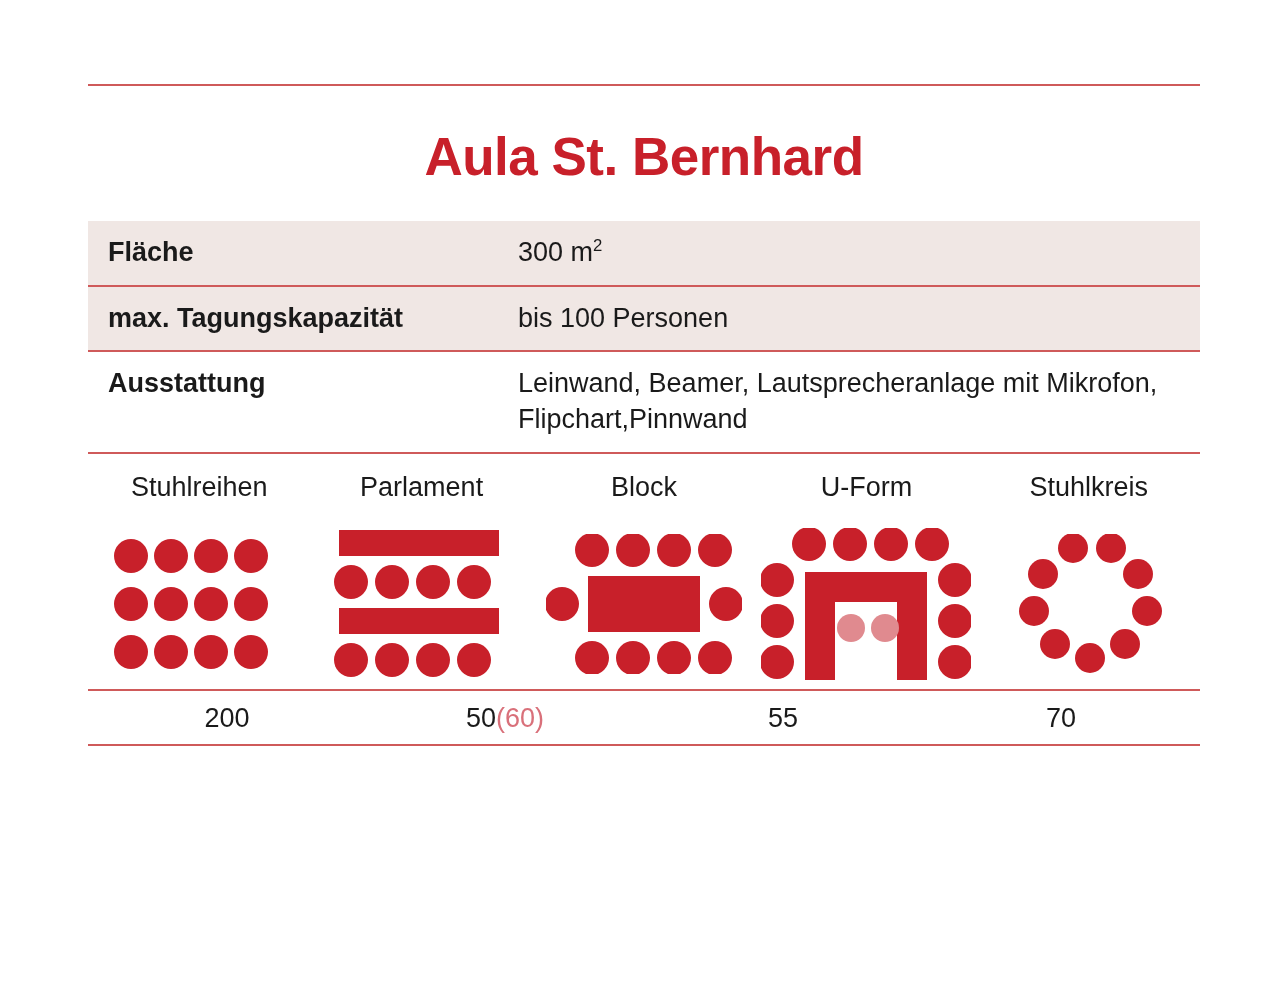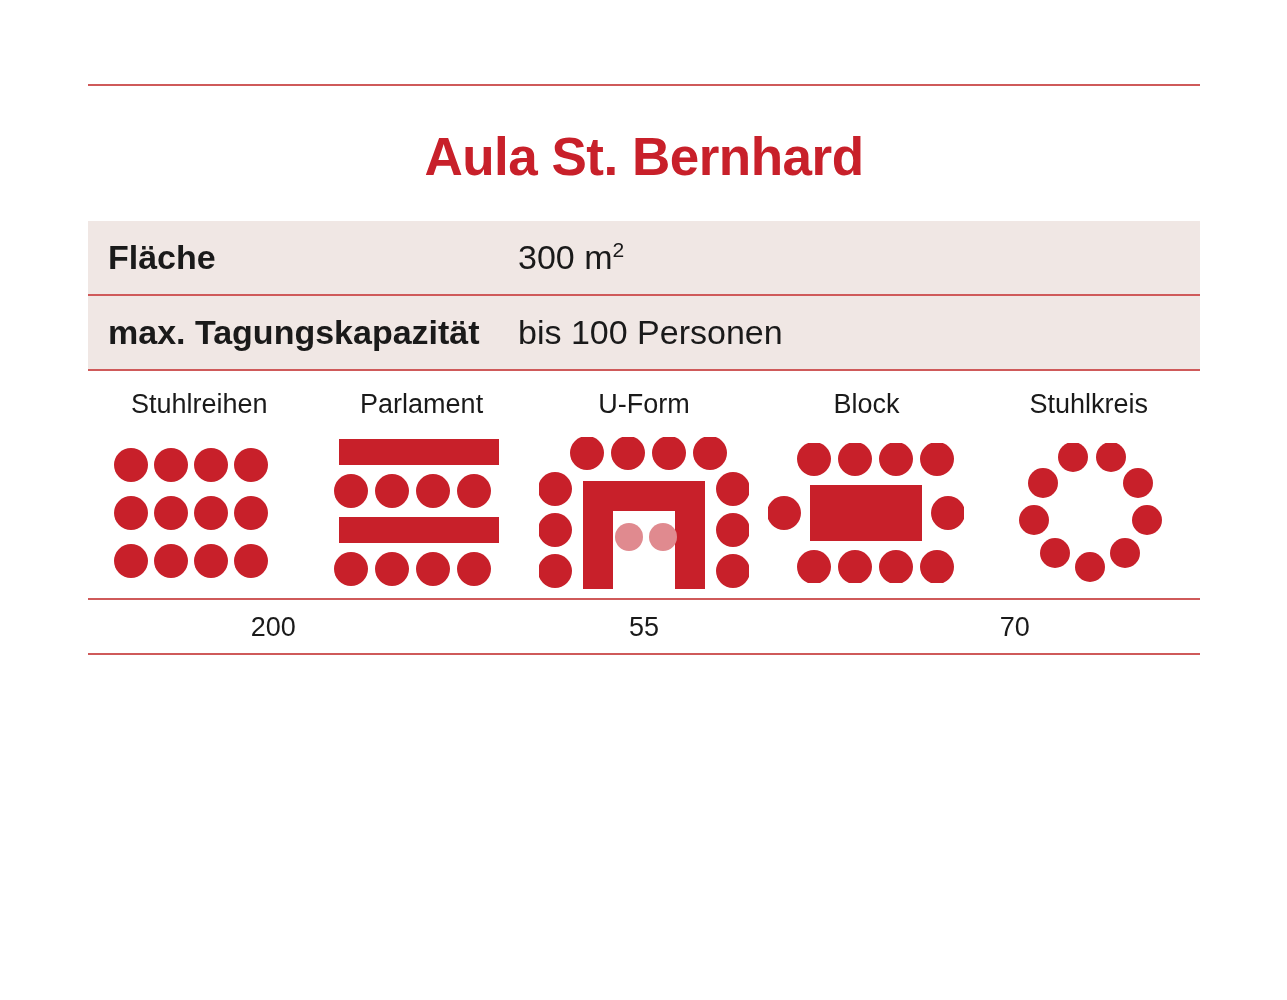--- a/index.html
+++ b/index.html
@@ -48,21 +48,21 @@
   
   .spec-table {
     width: 100%;
     border-collapse: collapse;
     table-layout: fixed;
   }
   .spec-table tr.shaded td { background: #f0e7e4; }
   .spec-table td {
     vertical-align: top;
     padding: 14px 0 14px 0;
-    font-size: 34px;
+    font-size: 27px;
     line-height: 1.32;
     border-top: 2px solid #cf5a5a;
   }
   .spec-table tr:first-child td { border-top: none; }
   .spec-table td.label {
     font-weight: bold;
     width: 430px;
     padding-left: 20px;
     box-sizing: border-box;
   }
@@ -86,21 +86,21 @@
   }
   .layout-col {
     flex: 1 1 0;
     display: flex;
     flex-direction: column;
     align-items: center;
   }
   .layout-name {
     font-size: 27px;
     color: #1a1a1a;
-    margin-bottom: 14px;
+    margin-bottom: 22px;
     white-space: nowrap;
   }
   .layout-figure {
     height: 158px;
     display: flex;
     align-items: center;
     justify-content: center;
   }
   .capacity-rule {
     height: 2px;
@@ -138,20 +138,24 @@
 
     <table class="spec-table">
       <tbody>
         <tr class="shaded">
           <td class="label">Fläche</td>
           <td class="value"><span>300 m</span><sup>2</sup></td>
         </tr>
         <tr class="shaded">
           <td class="label">max. Tagungskapazität</td>
           <td class="value"><span>bis 100 Personen</span></td>
+        </tr>
+        <tr>
+          <td class="label">Ausstattung</td>
+          <td class="value"><span>Leinwand, Beamer, Lautsprecheranlage mit Mikrofon, Flipchart,Pinnwand</span></td>
         </tr>
       </tbody>
     </table>
 
     <div class="after-table-rule"></div>
 
     <div class="layouts">
 
       <div class="layout-col">
         <div class="layout-name">Stuhlreihen</div>
@@ -189,20 +193,41 @@
               <circle cx="22" cy="132" r="17"></circle>
                 <circle cx="63" cy="132" r="17"></circle>
                 <circle cx="104" cy="132" r="17"></circle>
                 <circle cx="145" cy="132" r="17"></circle>
             </g>
           </svg>
         </div>
       </div>
 
       <div class="layout-col">
+        <div class="layout-name">Block</div>
+        <div class="layout-figure">
+          <svg width="196" height="140" viewBox="0 0 196 140" aria-hidden="true">
+            <g fill="#c8202a">
+              <circle cx="46" cy="16" r="17"></circle>
+                <circle cx="87" cy="16" r="17"></circle>
+                <circle cx="128" cy="16" r="17"></circle>
+                <circle cx="169" cy="16" r="17"></circle>
+              <circle cx="16" cy="70" r="17"></circle>
+                <circle cx="180" cy="70" r="17"></circle>
+              <circle cx="46" cy="124" r="17"></circle>
+                <circle cx="87" cy="124" r="17"></circle>
+                <circle cx="128" cy="124" r="17"></circle>
+                <circle cx="169" cy="124" r="17"></circle>
+              <rect x="42" y="42" width="112" height="56"></rect>
+            </g>
+          </svg>
+        </div>
+      </div>
+
+      <div class="layout-col">
         <div class="layout-name">U-Form</div>
         <div class="layout-figure">
           <svg width="210" height="152" viewBox="0 0 210 152" aria-hidden="true">
             <g fill="#c8202a">
               <circle cx="48" cy="16" r="17"></circle>
                 <circle cx="89" cy="16" r="17"></circle>
                 <circle cx="130" cy="16" r="17"></circle>
                 <circle cx="171" cy="16" r="17"></circle>
               <circle cx="16" cy="52" r="17"></circle>
                 <circle cx="16" cy="93" r="17"></circle>
@@ -214,41 +239,20 @@
             </g>
             <g fill="#e08a8f">
               <circle cx="90" cy="100" r="14"></circle>
                 <circle cx="124" cy="100" r="14"></circle>
             </g>
           </svg>
         </div>
       </div>
 
       <div class="layout-col">
-        <div class="layout-name">Block</div>
-        <div class="layout-figure">
-          <svg width="196" height="140" viewBox="0 0 196 140" aria-hidden="true">
-            <g fill="#c8202a">
-              <circle cx="46" cy="16" r="17"></circle>
-                <circle cx="87" cy="16" r="17"></circle>
-                <circle cx="128" cy="16" r="17"></circle>
-                <circle cx="169" cy="16" r="17"></circle>
-              <circle cx="16" cy="70" r="17"></circle>
-                <circle cx="180" cy="70" r="17"></circle>
-              <circle cx="46" cy="124" r="17"></circle>
-                <circle cx="87" cy="124" r="17"></circle>
-                <circle cx="128" cy="124" r="17"></circle>
-                <circle cx="169" cy="124" r="17"></circle>
-              <rect x="42" y="42" width="112" height="56"></rect>
-            </g>
-          </svg>
-        </div>
-      </div>
-
-      <div class="layout-col">
         <div class="layout-name">Stuhlkreis</div>
         <div class="layout-figure">
           <svg width="150" height="140" viewBox="0 0 150 140" aria-hidden="true">
             <g fill="#c8202a">
               <circle cx="59" cy="14" r="15"></circle>
                 <circle cx="97" cy="14" r="15"></circle>
               <circle cx="124" cy="40" r="15"></circle>
                 <circle cx="133" cy="77" r="15"></circle>
               <circle cx="111" cy="110" r="15"></circle>
                 <circle cx="76" cy="124" r="15"></circle>
@@ -259,20 +263,21 @@
           </svg>
         </div>
       </div>
 
     </div>
 
     <div class="capacity-rule"></div>
 
     <div class="capacities">
       <div class="cap-col"><span>200</span><span class="cap-alt"></span></div>
+      <div class="cap-col"><span>50</span><span class="cap-alt">(60)</span></div>
       <div class="cap-col"><span>55</span><span class="cap-alt"></span></div>
       <div class="cap-col"><span>70</span><span class="cap-alt"></span></div>
     </div>
 
     <div class="bottom-rule"></div>
 
   </div>
 </div>
 
 </body></html>

